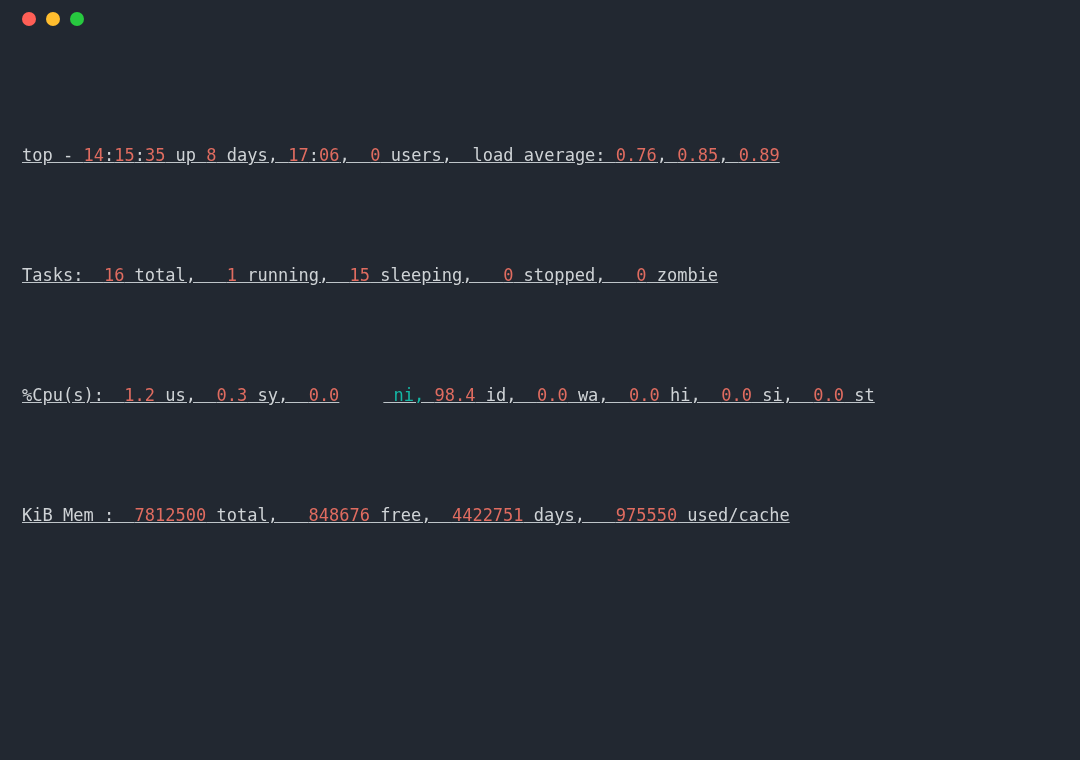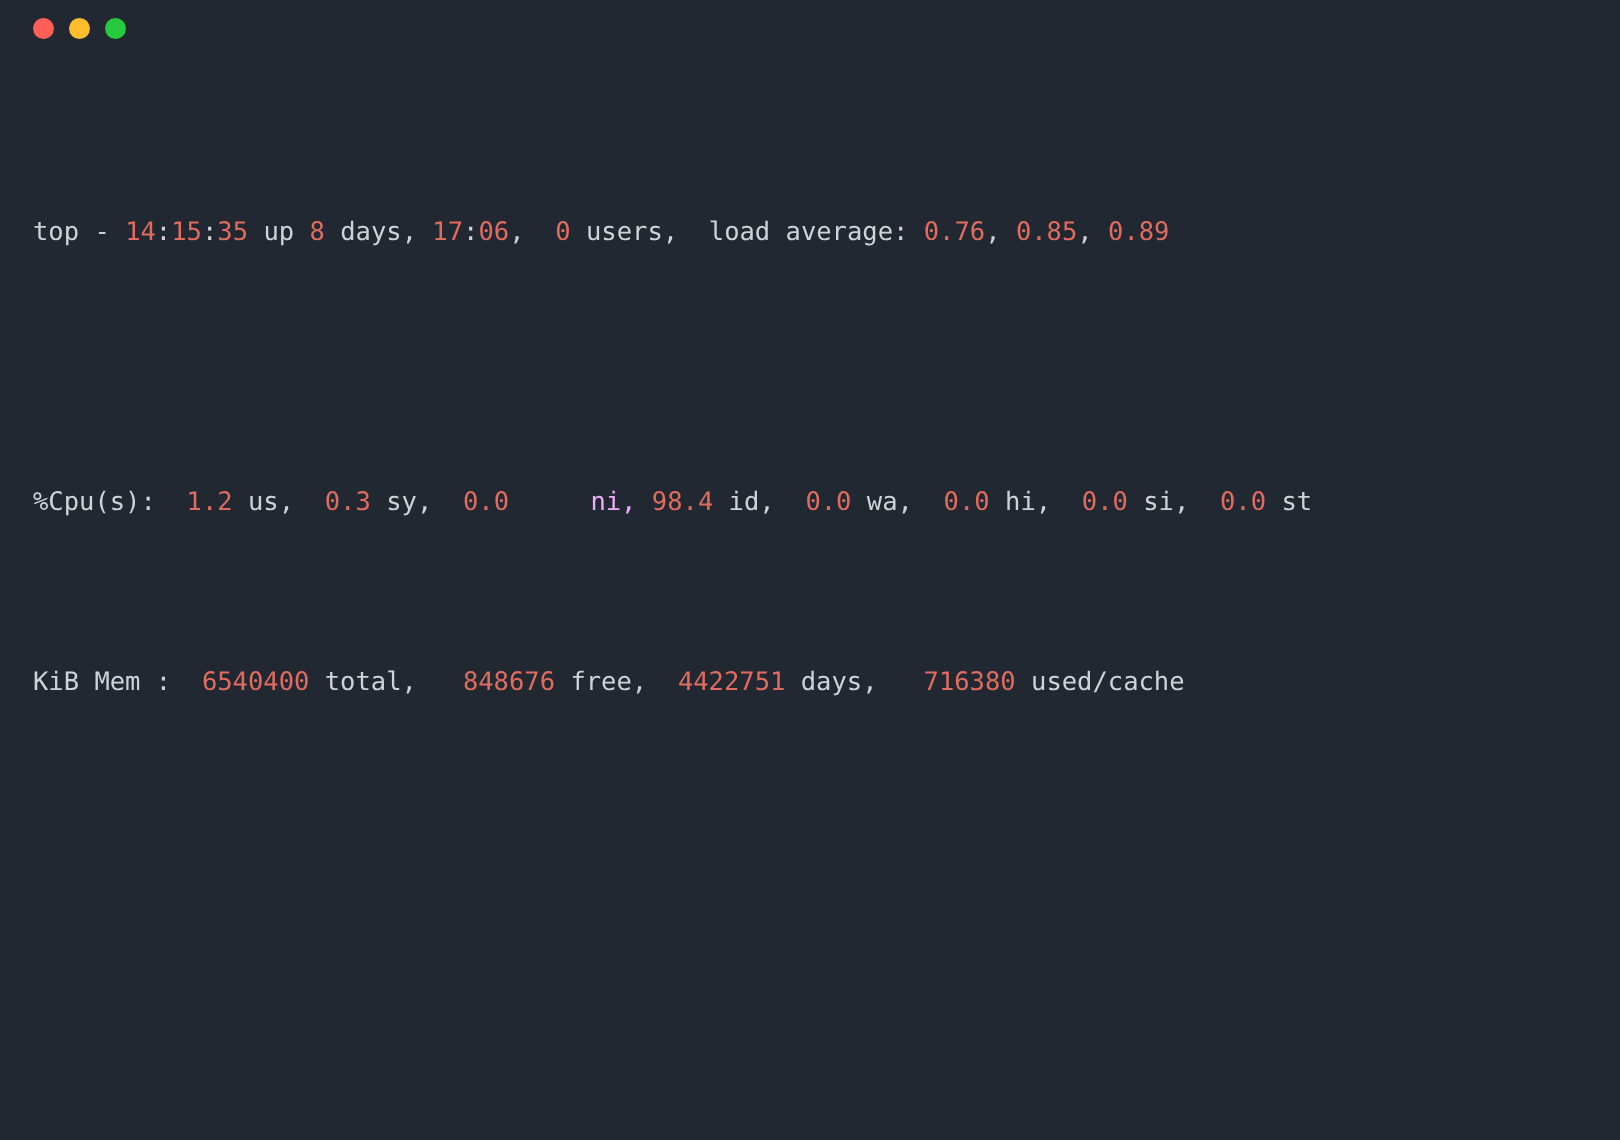--- a/index.html
+++ b/index.html
@@ -31,47 +31,48 @@
   }
   .tb-red    { background: #ff5f56; }
   .tb-yellow { background: #ffbd2e; }
   .tb-green  { background: #27c93f; }
 
   .term {
     padding: 12px 0 0 22px;
     white-space: pre;
     letter-spacing: 0px;
   }
-  .row { height: 30px; }
+  .row { height: 30px; text-decoration: underline; }
 
   .w  { color: #cfd3d6; }        
   .o  { color: #e06c60; }        
-  .y  { color: #f0abfc; padding-left: 44px; }
+  .y  { color: #14b8a6; padding-left: 44px; }
 </style>
 </head>
 <body>
 
 <div class="title-bar">
   <div class="tb-btn tb-red"></div>
   <div class="tb-btn tb-yellow"></div>
   <div class="tb-btn tb-green"></div>
 </div>
 
 <div class="term">
 
 
 <div class="row"><span class="w">top - </span><span class="o">14</span><span class="w">:</span><span class="o">15</span><span class="w">:</span><span class="o">35</span><span class="w"> up </span><span class="o">8</span><span class="w"> days, </span><span class="o">17</span><span class="w">:</span><span class="o">06</span><span class="w">,  </span><span class="o">0</span><span class="w"> users,  load average: </span><span class="o">0.76</span><span class="w">, </span><span class="o">0.85</span><span class="w">, </span><span class="o">0.89</span></div>
 
 
+<div class="row"><span class="w">Tasks:  </span><span class="o">16</span><span class="w"> total,   </span><span class="o">1</span><span class="w"> running,  </span><span class="o">15</span><span class="w"> sleeping,   </span><span class="o">0</span><span class="w"> stopped,   </span><span class="o">0</span><span class="w"> zombie</span></div>
 
 
 <div class="row"><span class="w">%Cpu(s):  </span><span class="o">1.2</span><span class="w"> us,  </span><span class="o">0.3</span><span class="w"> sy,  </span><span class="o">0.0</span><span class="y"> ni, </span><span class="o">98.4</span><span class="w"> id,  </span><span class="o">0.0</span><span class="w"> wa,  </span><span class="o">0.0</span><span class="w"> hi,  </span><span class="o">0.0</span><span class="w"> si,  </span><span class="o">0.0</span><span class="w"> st</span></div>
 
 
-<div class="row"><span class="w">KiB Mem :  </span><span class="o">6540400</span><span class="w"> total,   </span><span class="o">848676</span><span class="w"> free,  </span><span class="o">4422751</span><span class="w"> days,   </span><span class="o">716380</span><span class="w"> used/cache</span></div>
+<div class="row"><span class="w">KiB Mem :  </span><span class="o">7812500</span><span class="w"> total,   </span><span class="o">848676</span><span class="w"> free,  </span><span class="o">4422751</span><span class="w"> days,   </span><span class="o">975550</span><span class="w"> used/cache</span></div>
 
 
 
 <div class="row"></div>
 
 
 
 
 
 

